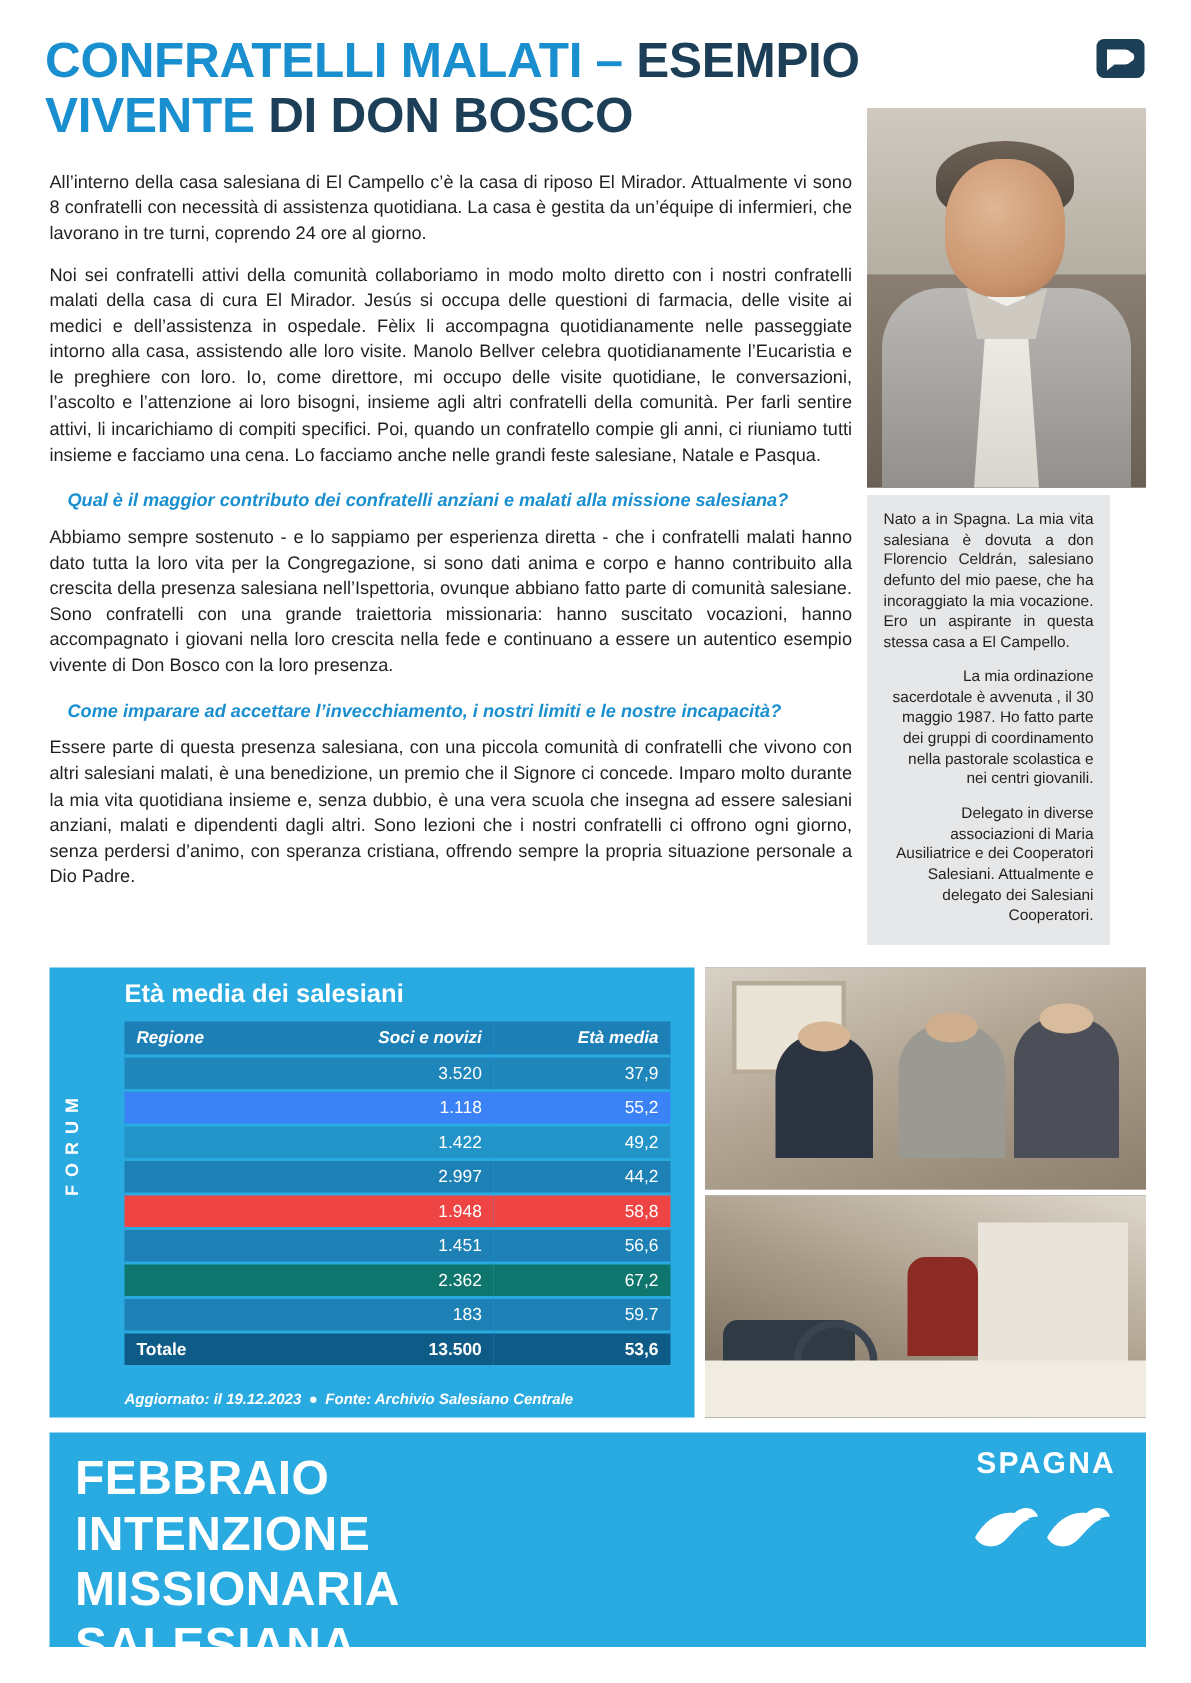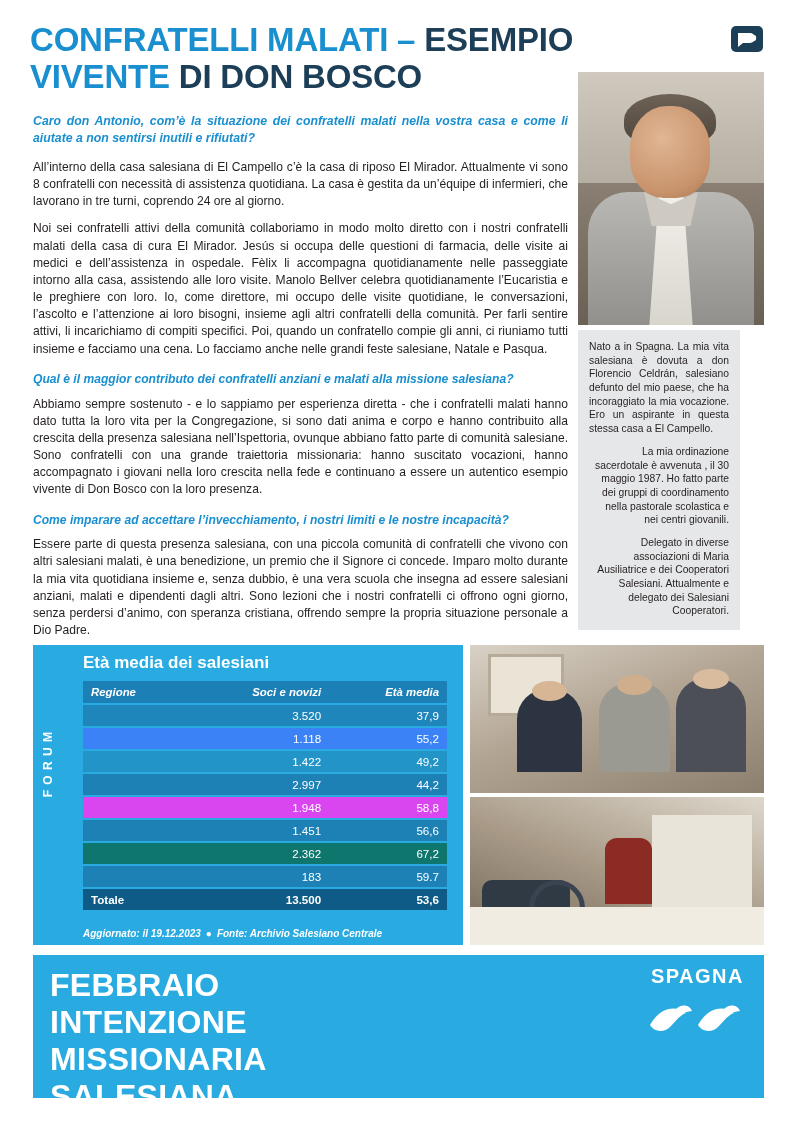--- a/index.html
+++ b/index.html
@@ -61,21 +61,21 @@
     text-align: justify;
     margin: 0 0 12px 0;
   }
   .q {
     color: #1a8fd0;
     font-style: italic;
     font-weight: bold;
     font-size: 12.1px;
     line-height: 1.38;
     text-align: justify;
-    margin: 13px 0 8px 0;
+    margin: 13px 0 8px 12px;
   }
   .p {
     font-size: 12.1px;
     line-height: 1.42;
     text-align: justify;
     margin: 0 0 10px 0;
     color: #231f20;
   }
   
   .photo-main {
@@ -194,21 +194,21 @@
     padding: 4px 8px;
     text-align: right;
     border-bottom: 2px solid #29abe2;
     font-size: 11.6px;
   }
   table.stats td.left { text-align: left; }
   table.stats tr.r0 td { background: #1f86bb; }
   table.stats tr.r1 td { background: #3b82f6; }
   table.stats tr.r2 td { background: #2394c8; }
   table.stats tr.r3 td { background: #1d81b6; }
-  table.stats tr.r4 td { background: #d946ef; text-align: right; }
+  table.stats tr.r4 td { background: #ef4444; text-align: right; }
   table.stats tr.r5 td { background: #1d81b6; }
   table.stats tr.r6 td { background: #0f766e; }
   table.stats tr.r7 td { background: #1d81b6; }
   table.stats tr.total td {
     background: #0d5b86;
     font-weight: bold;
     border-bottom: none;
   }
   .chart-note {
     position: absolute;
@@ -305,21 +305,20 @@
     <span class="logo-mark">
       <svg viewBox="0 0 34 32" width="34" height="32" aria-hidden="true">
         <rect x="1" y="2" width="32" height="26" rx="5" fill="#1c3f57"></rect>
         <path d="M8 9 h12 a5 5 0 0 1 0 10 h-7 l-5 4 z" fill="#ffffff"></path>
         <circle cx="23" cy="14" r="3.2" fill="#ffffff"></circle>
       </svg>
     </span>
   </div>
 
   <div class="article">
-    <p class="lead">Caro don Antonio, com’è la situazione dei confratelli malati nella vostra casa e come li aiutate a non sentirsi inutili e rifiutati?</p>
     <p class="p">All’interno della casa salesiana di El Campello c’è la casa di riposo El Mirador. Attualmente vi sono 8 confratelli con necessità di assistenza quotidiana. La casa è gestita da un’équipe di infermieri, che lavorano in tre turni, coprendo 24 ore al giorno.</p>
     <p class="p">Noi sei confratelli attivi della comunità collaboriamo in modo molto diretto con i nostri confratelli malati della casa di cura El Mirador. Jesús si occupa delle questioni di farmacia, delle visite ai medici e dell’assistenza in ospedale. Fèlix li accompagna quotidianamente nelle passeggiate intorno alla casa, assistendo alle loro visite. Manolo Bellver celebra quotidianamente l’Eucaristia e le preghiere con loro. Io, come direttore, mi occupo delle visite quotidiane, le conversazioni, l’ascolto e l’attenzione ai loro bisogni, insieme agli altri confratelli della comunità. Per farli sentire attivi, li incarichiamo di compiti specifici. Poi, quando un confratello compie gli anni, ci riuniamo tutti insieme e facciamo una cena. Lo facciamo anche nelle grandi feste salesiane, Natale e Pasqua.</p>
     <p class="q">Qual è il maggior contributo dei confratelli anziani e malati alla missione salesiana?</p>
     <p class="p">Abbiamo sempre sostenuto - e lo sappiamo per esperienza diretta - che i confratelli malati hanno dato tutta la loro vita per la Congregazione, si sono dati anima e corpo e hanno contribuito alla crescita della presenza salesiana nell’Ispettoria, ovunque abbiano fatto parte di comunità salesiane. Sono confratelli con una grande traiettoria missionaria: hanno suscitato vocazioni, hanno accompagnato i giovani nella loro crescita nella fede e continuano a essere un autentico esempio vivente di Don Bosco con la loro presenza.</p>
     <p class="q">Come imparare ad accettare l’invecchiamento, i nostri limiti e le nostre incapacità?</p>
     <p class="p">Essere parte di questa presenza salesiana, con una piccola comunità di confratelli che vivono con altri salesiani malati, è una benedizione, un premio che il Signore ci concede. Imparo molto durante la mia vita quotidiana insieme e, senza dubbio, è una vera scuola che insegna ad essere salesiani anziani, malati e dipendenti dagli altri. Sono lezioni che i nostri confratelli ci offrono ogni giorno, senza perdersi d’animo, con speranza cristiana, offrendo sempre la propria situazione personale a Dio Padre.</p>
   </div>
 
   <div class="photo-main">
     <div class="sky"></div>

